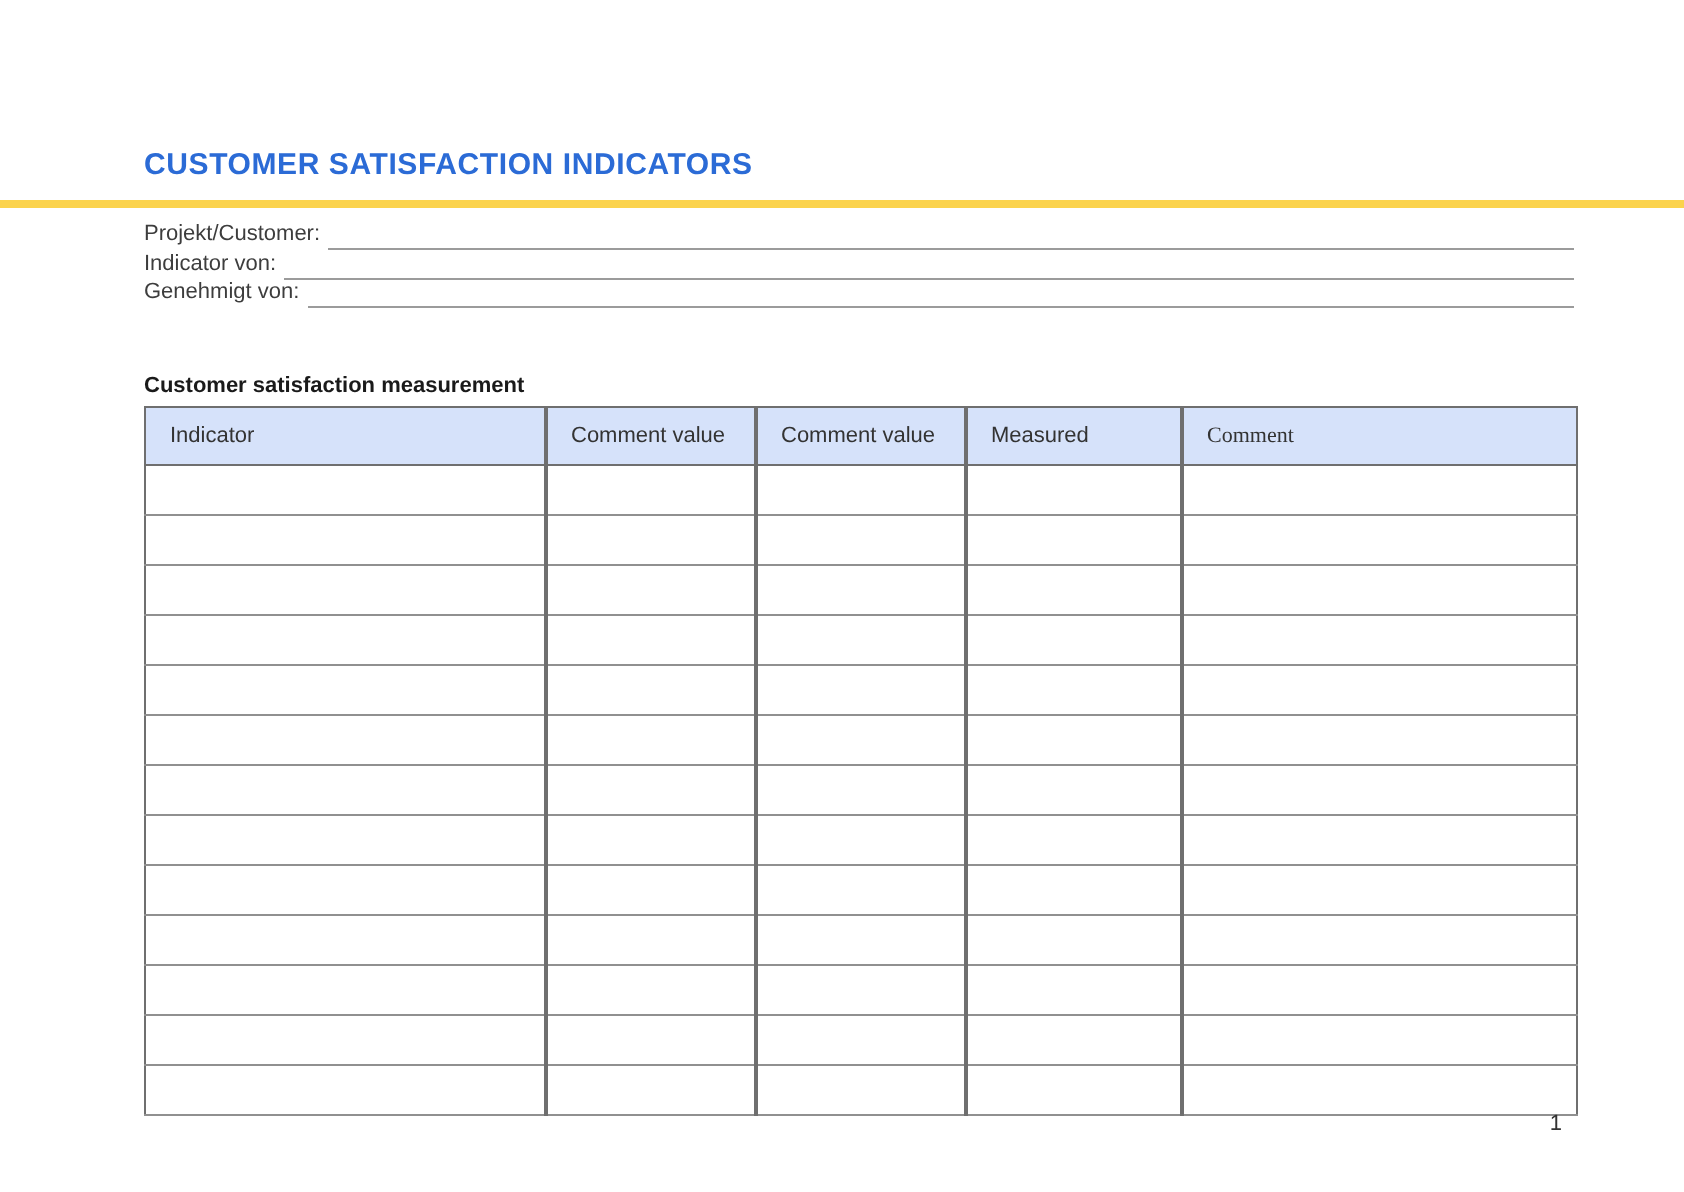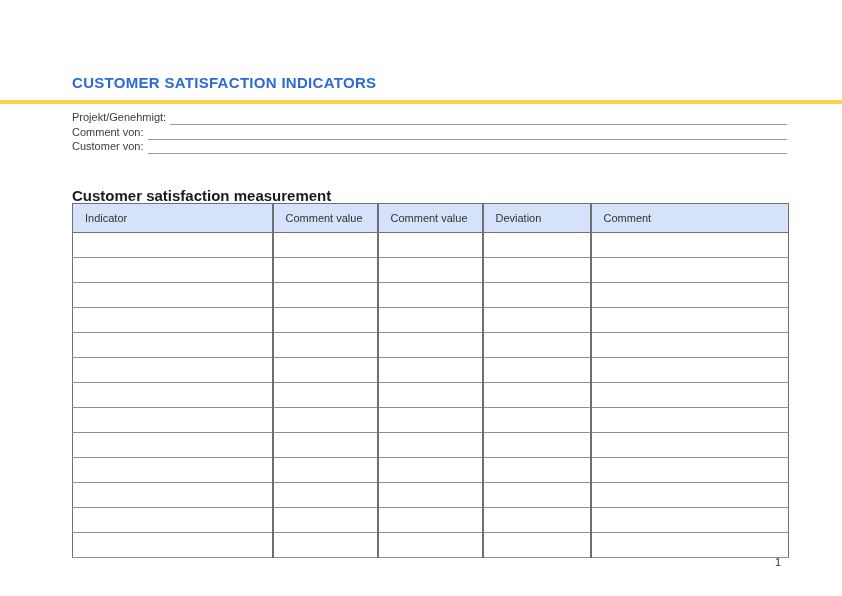--- a/index.html
+++ b/index.html
@@ -53,21 +53,21 @@
   .field-line {
     flex: 1;
     height: 13px;
     border-bottom: 1px solid #9b9b9b;
     font-size: 11px;
   }
   .section-title {
     position: absolute;
     left: 72px;
     top: 187px;
-    font-size: 15px;
+    font-size: 11px;
     font-weight: 700;
     color: #1a1a1a;
   }
   .table-wrap {
     position: absolute;
     left: 72px;
     top: 203px;
     width: 716px;
   }
   table.measure {
@@ -94,20 +94,21 @@
     height: 24px;
     font-size: 11px;
     padding: 0 4px 0 12px;
     border-right: 2px solid #6f6f6f;
     border-bottom: 1px solid #909090;
     color: #333333;
   }
   table.measure th:last-child,
   table.measure td:last-child {
     border-right: none;
+    font-family: Liberation Serif, serif;
   }
   .page-number {
     position: absolute;
     left: 72px;
     top: 556px;
     width: 716px;
     text-align: right;
     padding-right: 7px;
     box-sizing: border-box;
     font-size: 11px;
@@ -116,50 +117,50 @@
 </style>
 </head>
 <body>
 
 <div class="page-title">CUSTOMER SATISFACTION INDICATORS</div>
 
 <div class="accent-rule"></div>
 
 <div class="fields">
   <div class="field-row">
-    <span class="field-label">Projekt/Genehmigt:</span>
+    <span class="field-label">Projekt/Customer:</span>
     <span class="field-line"></span>
   </div>
   <div class="field-row">
-    <span class="field-label">Comment von:</span>
+    <span class="field-label">Indicator von:</span>
     <span class="field-line"></span>
   </div>
   <div class="field-row">
-    <span class="field-label">Customer von:</span>
+    <span class="field-label">Genehmigt von:</span>
     <span class="field-line"></span>
   </div>
 </div>
 
 <div class="section-title">Customer satisfaction measurement</div>
 
 <div class="table-wrap">
   <table class="measure">
     <colgroup>
         <col style="width: 200px;">
         <col style="width: 105px;">
         <col style="width: 105px;">
         <col style="width: 108px;">
         <col style="width: 198px;">
       </colgroup>
     <thead>
       <tr>
         <th>Indicator</th>
         <th>Comment value</th>
         <th>Comment value</th>
-        <th>Deviation</th>
+        <th>Measured</th>
         <th>Comment</th>
       </tr>
     </thead>
     <tbody>
         <tr>
           <td></td>
           <td></td>
           <td></td>
           <td></td>
           <td></td>

